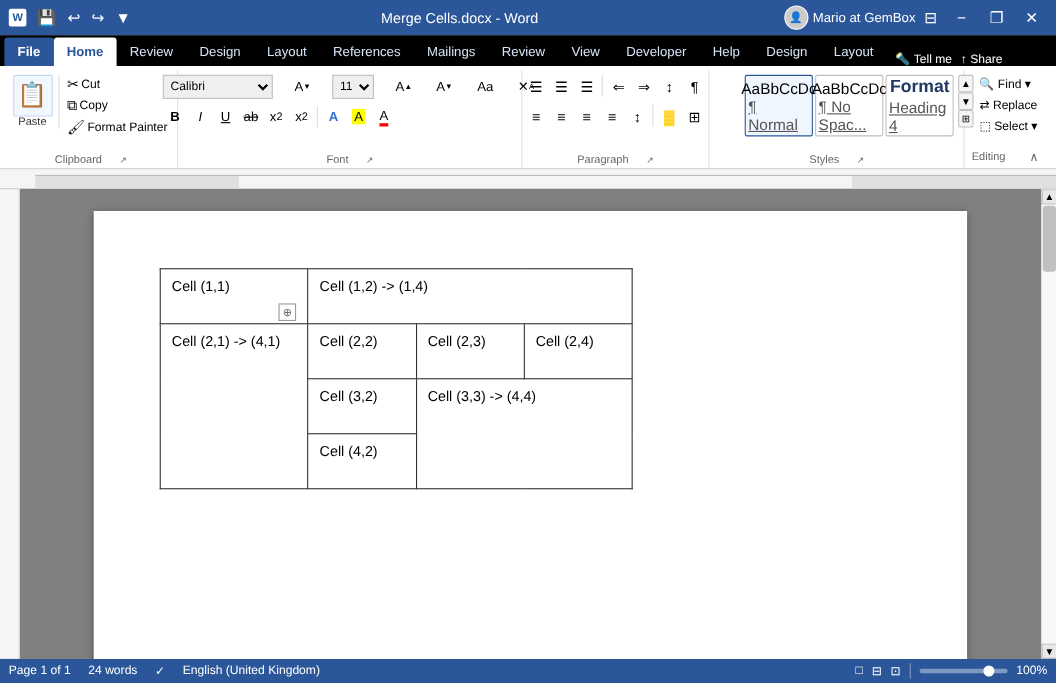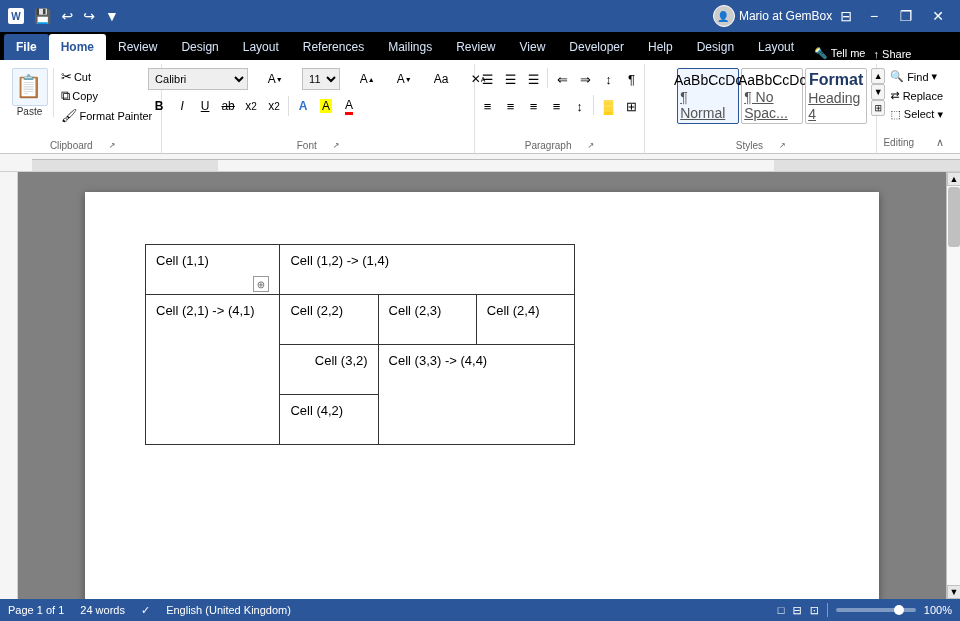--- a/index.html
+++ b/index.html
@@ -218,20 +218,21 @@
     <div class="title-icon">
       <span>W</span>
     </div>
     <div class="quick-access">
       <span class="qa-btn">💾</span>
       <span class="qa-btn">↩</span>
       <span class="qa-btn">↪</span>
       <span class="qa-btn">▼</span>
     </div>
   </div>
+  <div class="title-bar-center">Merge Cells.docx - Word</div>
   <div class="title-bar-right">
     <div class="user-section">
       <div class="user-avatar">👤</div>
       <span>Mario at GemBox</span>
     </div>
     <span class="qa-btn">⊟</span>
     <div class="win-btn">−</div>
     <div class="win-btn">❐</div>
     <div class="win-btn close">✕</div>
   </div>
@@ -429,21 +430,21 @@
             <td style="width:130px; height:50px;">Cell (1,1)</td>
             <td colspan="3" style="height:50px;">Cell (1,2) -&gt; (1,4)</td>
           </tr>
           <tr>
             <td rowspan="3" style="width:130px; vertical-align:top; height:150px;">Cell (2,1) -&gt; (4,1)</td>
             <td style="width:95px; height:50px;">Cell (2,2)</td>
             <td style="width:95px; height:50px;">Cell (2,3)</td>
             <td style="width:95px; height:50px;">Cell (2,4)</td>
           </tr>
           <tr>
-            <td style="height:50px;text-align:right;">Cell (3,2)</td>
+            <td style="height:50px;">Cell (3,2)</td>
             <td colspan="2" rowspan="2" style="vertical-align:top;">Cell (3,3) -&gt; (4,4)</td>
           </tr>
           <tr>
             <td style="height:50px;">Cell (4,2)</td>
           </tr>
         </tbody>
       </table>
 
     </div>
   </div>

